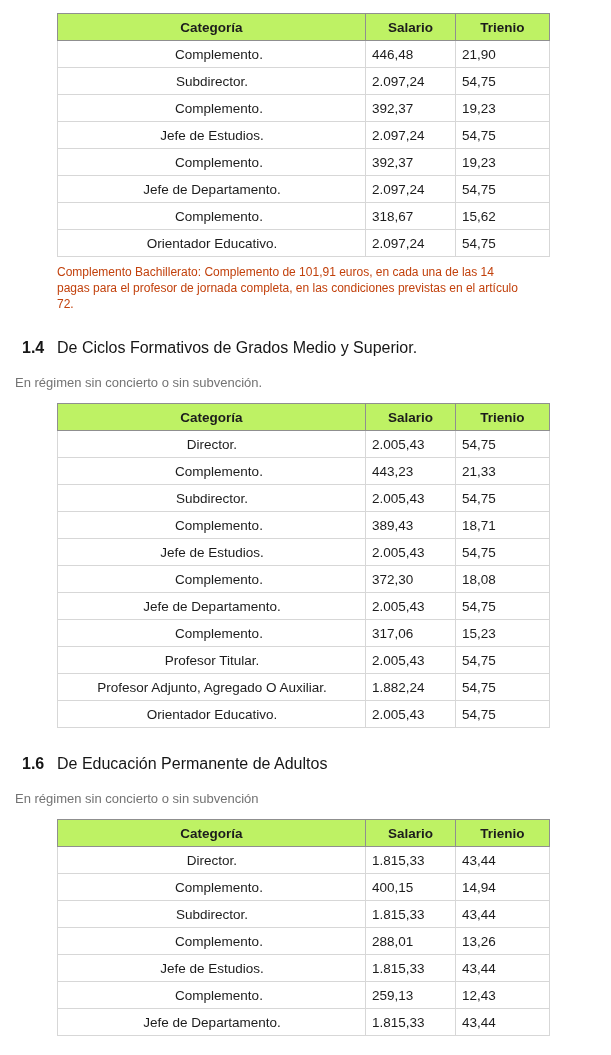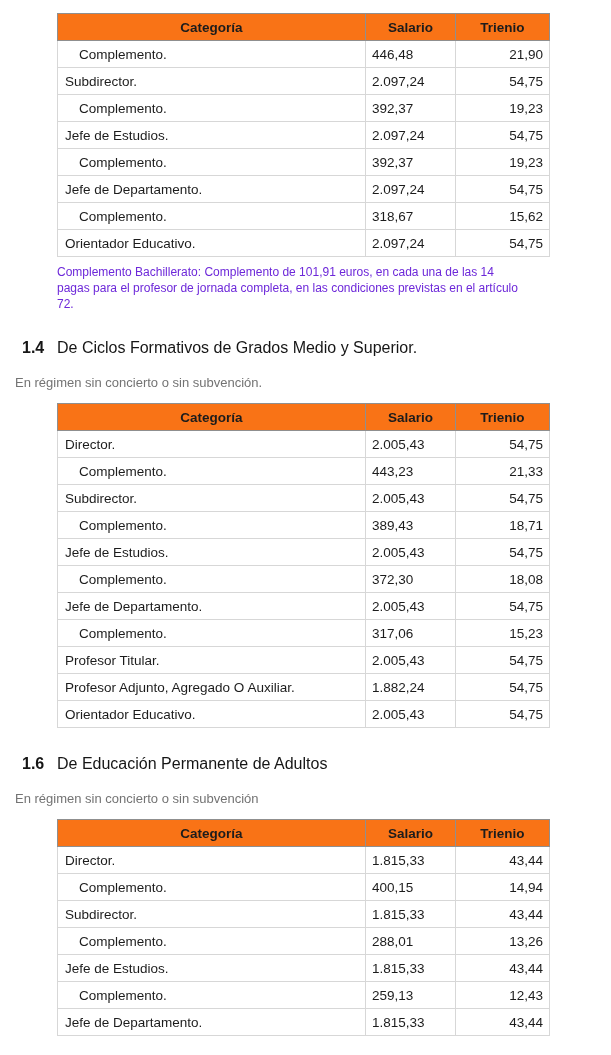--- a/index.html
+++ b/index.html
@@ -12,36 +12,36 @@
 
   table.salary-table {
     border-collapse:collapse; table-layout:fixed;
     margin:12px 0 0 42px;
   }
   table.salary-table.first { margin-top:0; }
   col.c-cat { width:308px; }
   col.c-sal { width:90px; }
   col.c-tri { width:94px; }
   .salary-table th {
-    background:#f97316; border:1px solid #8f8f8f;
+    background:#bef264; border:1px solid #8f8f8f;
     font-size:13.5px; font-weight:bold; color:#1c1c1c;
     height:26px; padding:0 6px;
   }
   .salary-table td {
     border:1px solid #d7d7d7; font-size:13.5px;
     height:26px; padding:0 6px; white-space:nowrap; overflow:hidden;
   }
-  td.cat { text-align:left; padding-left:7px; }
+  td.cat { text-align:center; padding-left:7px; }
   td.cat.indent { padding-left:21px; }
   td.sal { padding-right:12px; }
-  td.tri { text-align:right; }
+  td.tri { text-align:left; }
 
   .footnote {
     margin:7px 0 0 42px; width:472px;
-    font-size:12px; line-height:16px; color:#6d28d9;
+    font-size:12px; line-height:16px; color:#c2410c;
   }
 
   h2.sec {
     font-size:16px; font-weight:normal; color:#161616;
     margin:27px 0 0 7px; line-height:18px;
   }
   h2.sec.tight { }
   .sec-num { display:inline-block; width:35px;font-weight:bold; }
 
   p.intro {

